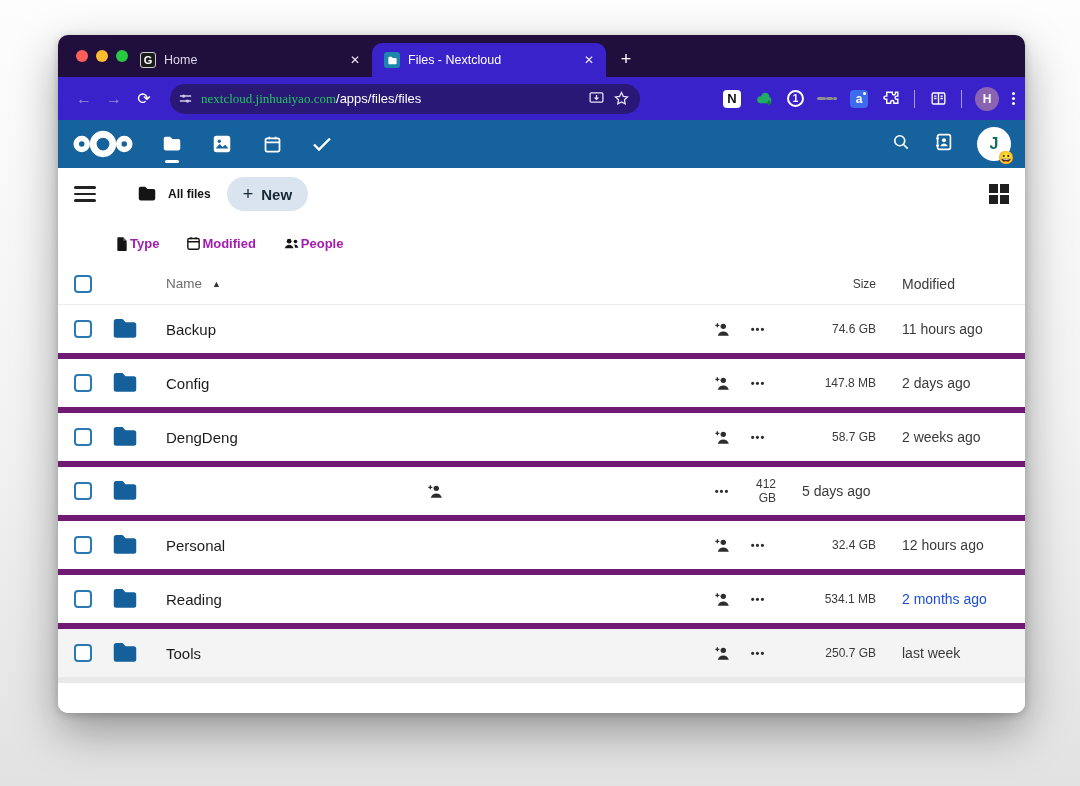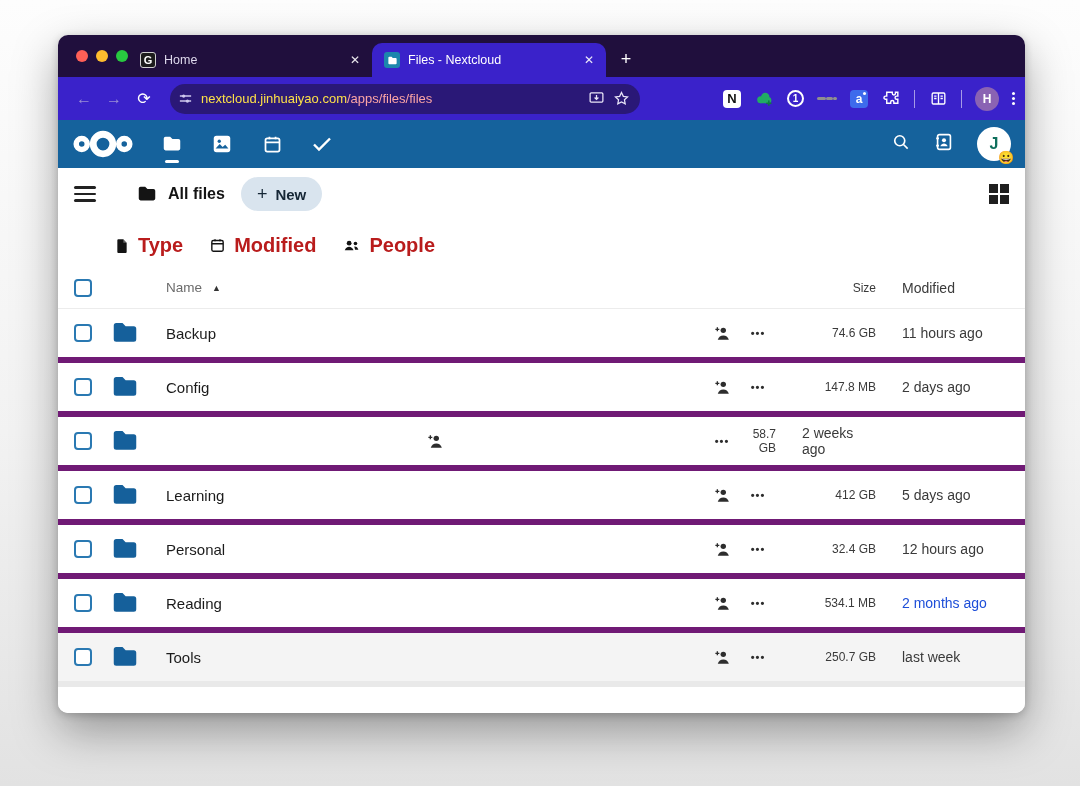--- a/index.html
+++ b/index.html
@@ -21,21 +21,21 @@
   .favicon-g { width:16px; height:16px; background:#1c1c1c; border:1px solid #cfcfcf; border-radius:3px; color:#fff; font-size:11px; font-weight:bold; display:flex; align-items:center; justify-content:center; }
   .favicon-nc { width:16px; height:16px; background:#1c86ad; border-radius:3px; display:flex; align-items:center; justify-content:center; }
   .newtab { width:28px; height:28px; margin:0 0 4px 6px; color:#fff; font-size:18px; display:flex; align-items:center; justify-content:center; }
 
   
   .addressbar { height:43px; background:#3a22ca; display:flex; align-items:center; padding:0 10px 0 14px; gap:6px; flex:0 0 auto; }
   .navbtn { width:24px; height:24px; display:flex; align-items:center; justify-content:center; color:#9a8fd6; font-size:16px; }
   .navbtn.lit { color:#fff; }
   .urlpill { height:30px; flex:0 0 470px; background:#2a1877; border-radius:15px; display:flex; align-items:center; padding:0 10px 0 8px; gap:8px; margin-left:8px; }
   .url { flex:1 1 auto; font-size:13px; white-space:nowrap; overflow:hidden; }
-  .url .host { color:#fde047; } .url .path { color:#fca5a5; }
+  .url .host { color:#22c55e;font-family:Liberation Serif, serif; } .url .path { color:#ffffff; }
   .pillicon { color:#cfc9ee; display:flex; align-items:center; }
   .extrow { display:flex; align-items:center; gap:13px; margin-left:14px; flex:1 1 auto; justify-content:flex-end; }
   .ext { width:20px; height:20px; display:flex; align-items:center; justify-content:center; }
   .notion { background:#fff; border-radius:4px; color:#111; font-weight:bold; font-size:13px; width:18px; height:18px; }
   .onep { border:2px solid #fff; border-radius:50%; width:17px; height:17px; color:#fff; font-size:10px; font-weight:bold; }
   .lines span { display:block; height:3px; background:#8f8f8f; border-radius:2px; margin:2px 0; }
   .transl { background:#3d6bec; border-radius:4px; color:#fff; font-weight:bold; font-size:12px; width:18px; height:18px; position:relative; }
   .transl i { position:absolute; right:2px; top:2px; width:3px; height:3px; background:#fff; border-radius:50%; }
   .vdiv { width:1px; height:18px; background:rgba(255,255,255,.55); }
   .chrome-avatar { width:24px; height:24px; border-radius:50%; background:#8a63b3; color:#fff; font-size:12px; font-weight:bold; display:flex; align-items:center; justify-content:center; }
@@ -50,28 +50,28 @@
   .active-underline { position:absolute; bottom:5px; width:14px; height:3px; background:#fff; border-radius:2px; }
   .ncright { margin-left:auto; display:flex; align-items:center; gap:22px; }
   .ncavatar { width:34px; height:34px; border-radius:50%; background:#fff; color:#0e6f5c; font-weight:bold; font-size:16px; display:flex; align-items:center; justify-content:center; position:relative; }
   .status-emoji { position:absolute; right:-4px; bottom:-4px; font-size:13px; }
 
   
   .content { flex:1 1 auto; background:#fff; display:flex; flex-direction:column; overflow:hidden; }
   .crumbrow { height:52px; display:flex; align-items:center; padding:0 16px; gap:0; }
   .hamburger { width:22px; display:flex; flex-direction:column; gap:4px; margin-right:40px; }
   .hamburger span { height:2.5px; background:#222; border-radius:2px; }
-  .crumb { display:flex; align-items:center; gap:10px; color:#141414; font-weight:bold; font-size:16px; }
+  .crumb { display:flex; align-items:center; gap:10px; color:#141414; font-weight:bold; font-size:12px; }
   .newbtn { margin-left:16px; height:34px; padding:0 16px; background:#d9e4ee; border:none; border-radius:17px; display:flex; align-items:center; gap:8px; color:#152635; font-weight:bold; font-size:15px; }
   .newbtn .plus { font-size:18px; font-weight:normal; }
   .gridtoggle { margin-left:auto; display:grid; grid-template-columns:9px 9px; grid-template-rows:9px 9px; gap:2px; }
   .gridtoggle i { background:#1f1f1f; display:block; }
 
   .filters { display:flex; align-items:center; gap:26px; padding:14px 0 10px 56px; }
-  .chip { display:flex; align-items:center; gap:8px; font-weight:bold; font-size:20px; color:#b91c1c; }
+  .chip { display:flex; align-items:center; font-weight:bold; font-size:13px; color:#a21caf; }
 
   .grid { display:grid; grid-template-columns:34px 58px 1fr 36px 36px 100px 125px; align-items:center; padding:0 24px 0 16px; }
   .thead { height:42px; color:#6b6b6b; font-size:13.5px; border-bottom:1px solid #ececec; }
   .thead .sizecol { text-align:right; }
   .thead .modcol { padding-left:26px; }
   .namehdr { display:flex; align-items:center; gap:10px; }
   .sortarrow { color:#333; font-size:9px; }
   .checkbox { width:18px; height:18px; border:2px solid #2a79b2; border-radius:4px; background:#fff; }
 
   .frow { height:54px; border-bottom:6px solid #701a75; }
@@ -343,40 +343,40 @@
         <span class="modcol">2 days ago</span>
       </div>
 
       <div class="grid frow">
         <span class="checkbox"></span>
         <span class="rowicon">
             <svg width="34" height="30" viewBox="0 0 24 24" fill="#15609b">
               <path d="M3 6a2 2 0 0 1 2-2h5l2.5 2.5H19a2 2 0 0 1 2 2V17a2 2 0 0 1-2 2H5a2 2 0 0 1-2-2z"></path>
             </svg>
           </span>
+        <span class="fname">DengDeng</span>
         <span class="actbtn">
             <svg width="19" height="19" viewBox="0 0 24 24" fill="#2d2d2d">
               <circle cx="13" cy="8" r="3.4"></circle>
               <path d="M6 20c.9-3.6 3.8-5.4 7-5.4s6.1 1.8 7 5.4z"></path>
               <path d="M5.5 4.2v5M3 6.7h5" stroke="#2d2d2d" stroke-width="1.7" fill="none"></path>
             </svg>
           </span>
         <span class="actbtn more">•••</span>
         <span class="sizecol">58.7 GB</span>
         <span class="modcol">2 weeks ago</span>
       </div>
 
       <div class="grid frow">
         <span class="checkbox"></span>
         <span class="rowicon">
             <svg width="34" height="30" viewBox="0 0 24 24" fill="#15609b">
               <path d="M3 6a2 2 0 0 1 2-2h5l2.5 2.5H19a2 2 0 0 1 2 2V17a2 2 0 0 1-2 2H5a2 2 0 0 1-2-2z"></path>
             </svg>
           </span>
-        <span class="fname">Learning</span>
         <span class="actbtn">
             <svg width="19" height="19" viewBox="0 0 24 24" fill="#2d2d2d">
               <circle cx="13" cy="8" r="3.4"></circle>
               <path d="M6 20c.9-3.6 3.8-5.4 7-5.4s6.1 1.8 7 5.4z"></path>
               <path d="M5.5 4.2v5M3 6.7h5" stroke="#2d2d2d" stroke-width="1.7" fill="none"></path>
             </svg>
           </span>
         <span class="actbtn more">•••</span>
         <span class="sizecol">412 GB</span>
         <span class="modcol">5 days ago</span>

